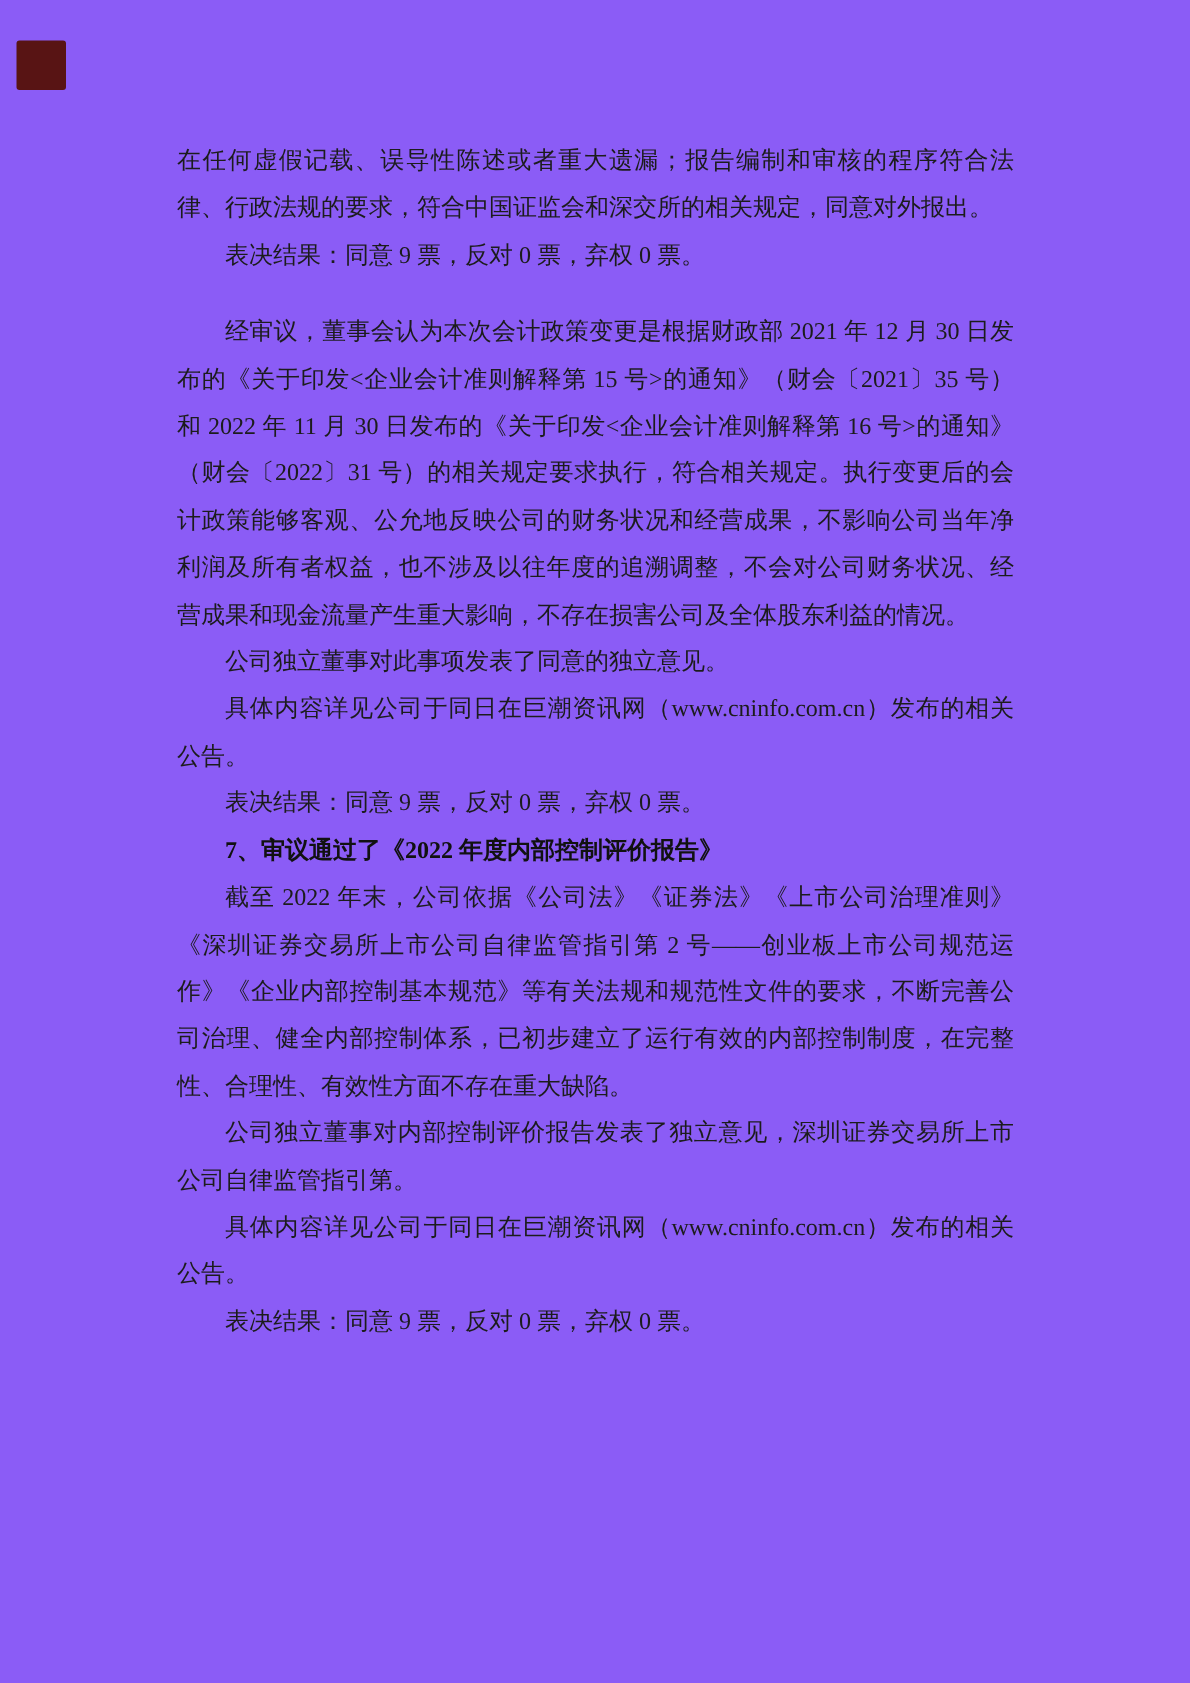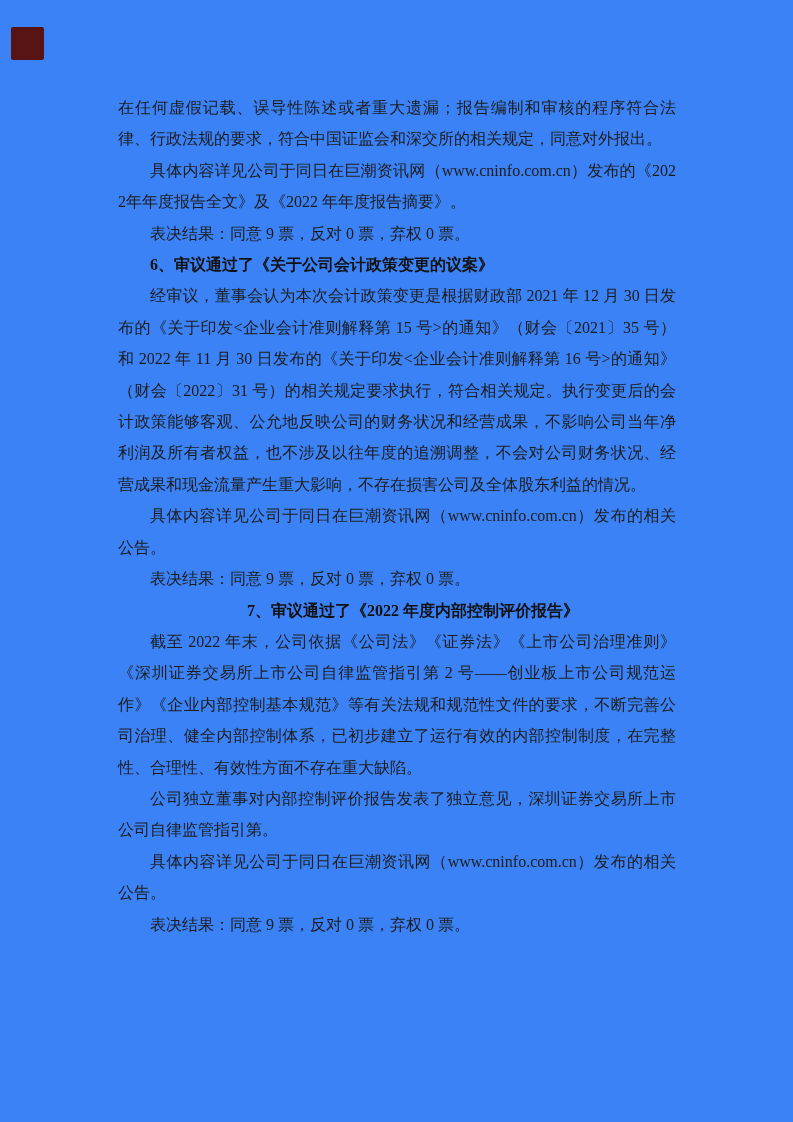--- a/index.html
+++ b/index.html
@@ -44,29 +44,28 @@
   }
   p.para.heading {
     font-weight: bold;
     text-align: left;
     color: #111111;
   }
 </style>
 </head>
 <body>
 
-<div class="page" style="background: #3b82f6;">
+<div class="page" style="background: #8b5cf6;">
   <div class="corner-marker" style="background: rgb(88, 20, 20);"></div>
   <div class="content" id="doc-body">
       <p class="para" style="color: rgb(28, 28, 28);">在任何虚假记载、误导性陈述或者重大遗漏；报告编制和审核的程序符合法律、行政法规的要求，符合中国证监会和深交所的相关规定，同意对外报出。</p>
-      <p class="para indent" style="color: rgb(28, 28, 28);">具体内容详见公司于同日在巨潮资讯网（www.cninfo.com.cn）发布的《2022年年度报告全文》及《2022 年年度报告摘要》。</p>
       <p class="para indent" style="color: rgb(28, 28, 28);">表决结果：同意 9 票，反对 0 票，弃权 0 票。</p>
-      <p class="para indent heading" style="color: rgb(17, 17, 17);">6、审议通过了《关于公司会计政策变更的议案》</p>
-      <p class="para indent" style="color: rgb(28, 28, 28);">经审议，董事会认为本次会计政策变更是根据财政部 2021 年 12 月 30 日发布的《关于印发&lt;企业会计准则解释第 15 号&gt;的通知》（财会〔2021〕35 号）和 2022 年 11 月 30 日发布的《关于印发&lt;企业会计准则解释第 16 号&gt;的通知》（财会〔2022〕31 号）的相关规定要求执行，符合相关规定。执行变更后的会计政策能够客观、公允地反映公司的财务状况和经营成果，不影响公司当年净利润及所有者权益，也不涉及以往年度的追溯调整，不会对公司财务状况、经营成果和现金流量产生重大影响，不存在损害公司及全体股东利益的情况。</p>
+      <p class="para indent" style="color: rgb(28, 28, 28); margin-top: 20px;">经审议，董事会认为本次会计政策变更是根据财政部 2021 年 12 月 30 日发布的《关于印发&lt;企业会计准则解释第 15 号&gt;的通知》（财会〔2021〕35 号）和 2022 年 11 月 30 日发布的《关于印发&lt;企业会计准则解释第 16 号&gt;的通知》（财会〔2022〕31 号）的相关规定要求执行，符合相关规定。执行变更后的会计政策能够客观、公允地反映公司的财务状况和经营成果，不影响公司当年净利润及所有者权益，也不涉及以往年度的追溯调整，不会对公司财务状况、经营成果和现金流量产生重大影响，不存在损害公司及全体股东利益的情况。</p>
+      <p class="para indent" style="color: rgb(28, 28, 28);">公司独立董事对此事项发表了同意的独立意见。</p>
       <p class="para indent" style="color: rgb(28, 28, 28);">具体内容详见公司于同日在巨潮资讯网（www.cninfo.com.cn）发布的相关公告。</p>
       <p class="para indent" style="color: rgb(28, 28, 28);">表决结果：同意 9 票，反对 0 票，弃权 0 票。</p>
-      <p class="para indent heading" style="color: rgb(17, 17, 17); text-align: center;">7、审议通过了《2022 年度内部控制评价报告》</p>
+      <p class="para indent heading" style="color: rgb(17, 17, 17);">7、审议通过了《2022 年度内部控制评价报告》</p>
       <p class="para indent" style="color: rgb(28, 28, 28); font-family: Liberation Serif, serif;">截至 2022 年末，公司依据《公司法》《证券法》《上市公司治理准则》《深圳证券交易所上市公司自律监管指引第 2 号——创业板上市公司规范运作》《企业内部控制基本规范》等有关法规和规范性文件的要求，不断完善公司治理、健全内部控制体系，已初步建立了运行有效的内部控制制度，在完整性、合理性、有效性方面不存在重大缺陷。</p>
       <p class="para indent" style="color: rgb(28, 28, 28);">公司独立董事对内部控制评价报告发表了独立意见，深圳证券交易所上市公司自律监管指引第。</p>
       <p class="para indent" style="color: rgb(28, 28, 28);">具体内容详见公司于同日在巨潮资讯网（www.cninfo.com.cn）发布的相关公告。</p>
       <p class="para indent" style="color: rgb(28, 28, 28);">表决结果：同意 9 票，反对 0 票，弃权 0 票。</p>
     </div>
 </div>
 
 </body></html>

